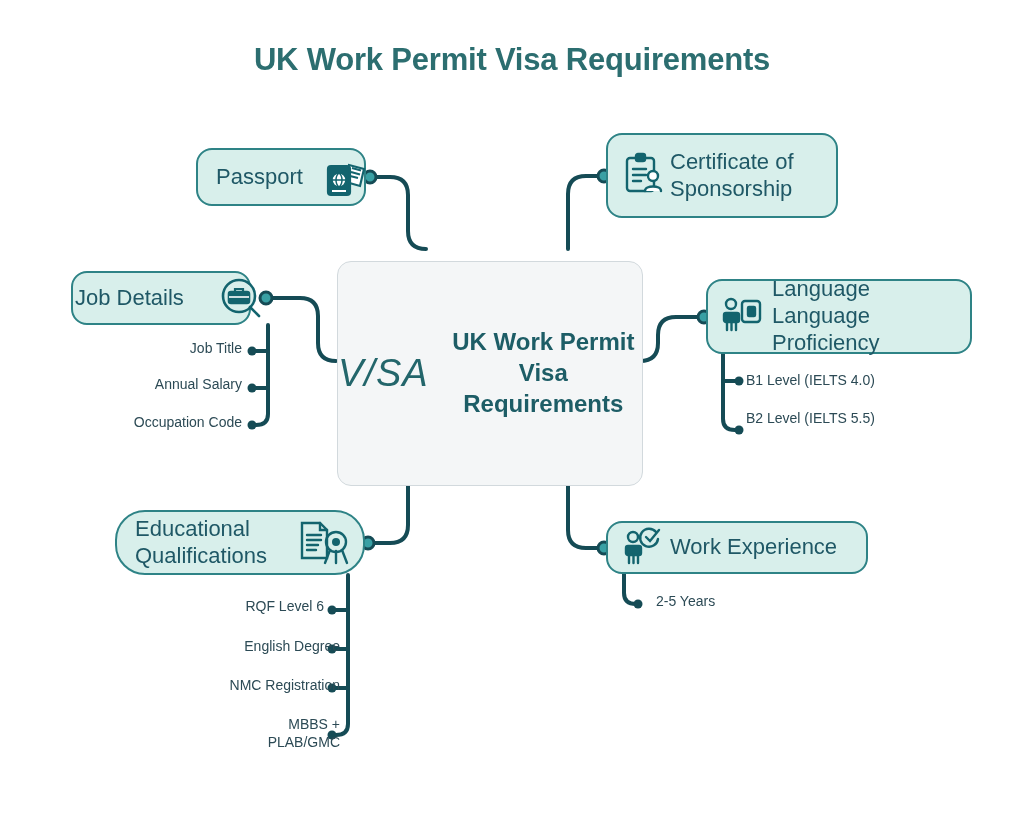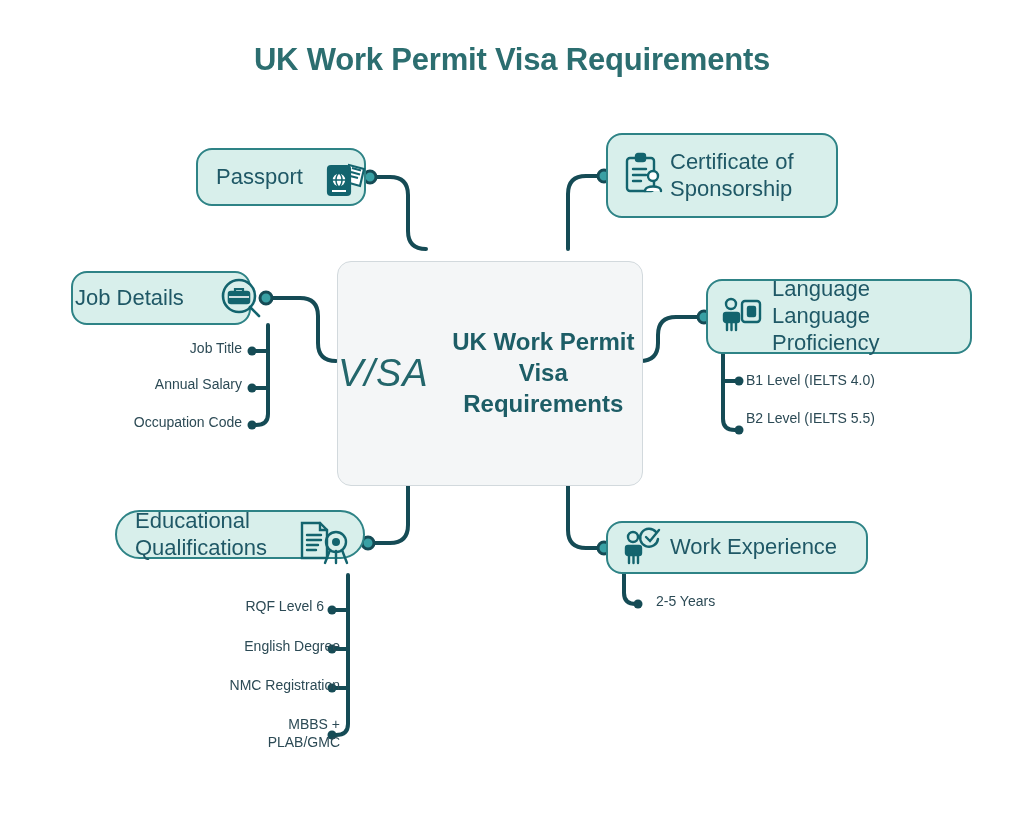--- a/index.html
+++ b/index.html
@@ -53,21 +53,21 @@
   .node .label {
     font-size: 22px; line-height: 1.22; color: #1f5866; white-space: pre-line;
   }
   .node .ico { display: block; flex: none; color: #13646e; }
 
   
   #n-passport   { left:196px; top:148px;  width:170px; height:58px;  padding:0 36px 0 18px; }
   #n-cos        { left:606px; top:133px;  width:232px; height:85px;  padding:0 14px 0 14px; gap:4px; }
   #n-job        { left:71px;  top:271px;  width:180px; height:54px;  padding:0 44px 0 2px; }
   #n-eng        { left:706px; top:279px;  width:266px; height:75px;  padding:0 14px 0 12px; gap:8px; }
-  #n-edu        { left:115px; top:510px;  width:250px; height:49px;  padding:0 48px 0 18px;border-radius:30px; }
+  #n-edu        { left:115px; top:510px;  width:250px; height:65px;  padding:0 48px 0 18px;border-radius:30px; }
   #n-work       { left:606px; top:521px;  width:262px; height:53px;  padding:0 14px 0 14px; gap:8px; }
 
   
   .ico-float { position: absolute; }
   #ico-passport { left: 322px; top: 160px; }
   #ico-job      { left: 219px; top: 277px; }
   #ico-edu      { left: 294px; top: 518px; }
 
   
   .leaf {

